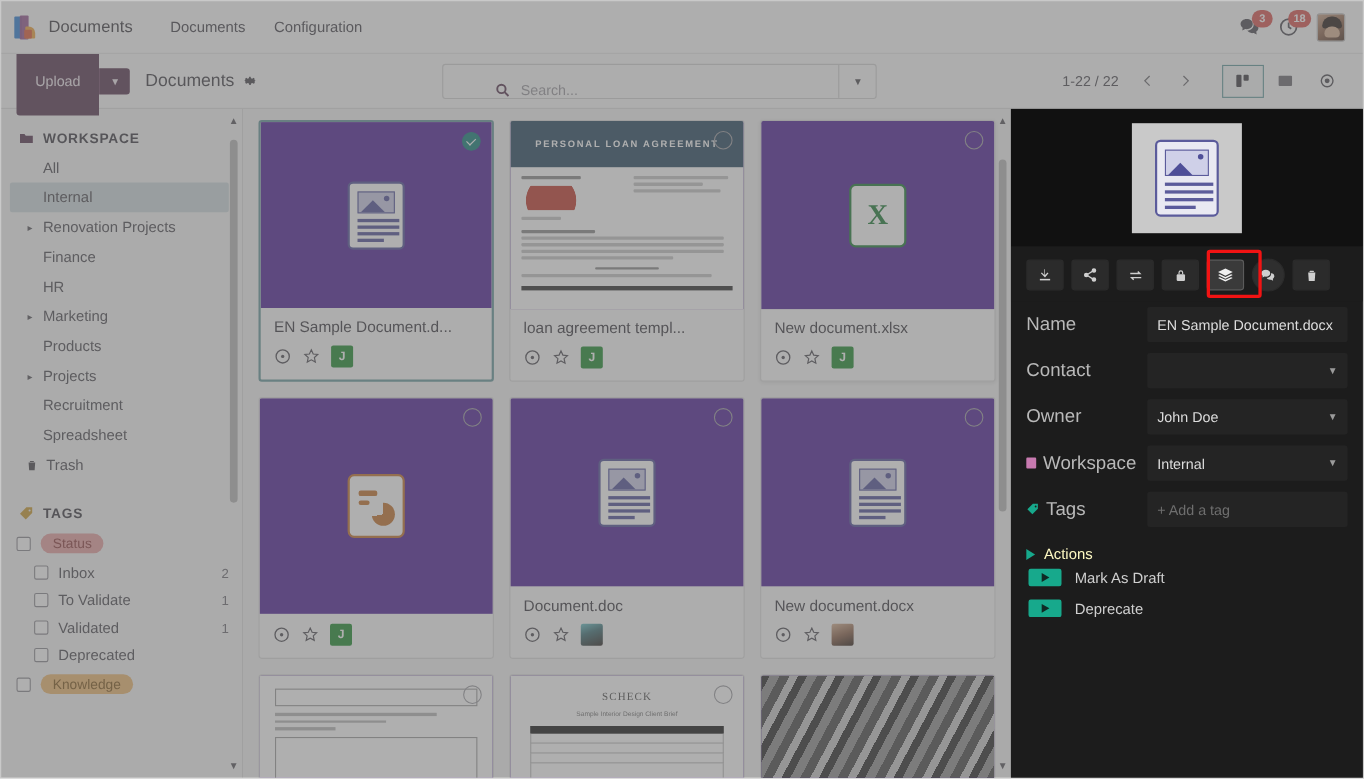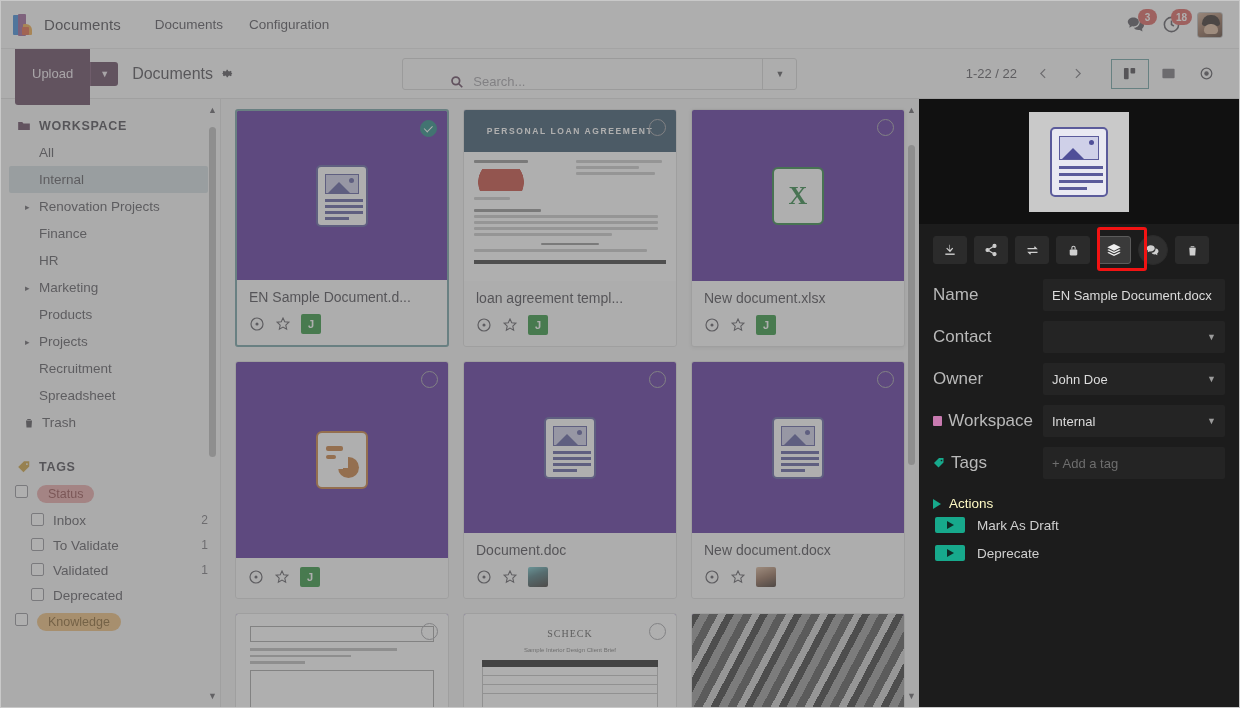--- a/index.html
+++ b/index.html
@@ -127,21 +127,21 @@
   .sb-count { margin-left: auto; font-size: 12px; color: #6d6b72; }
   .sb-check {
     width: 13px; height: 13px; border: 1px solid #8b8990; border-radius: 2px;
     background: #fff; margin-right: 9px; flex: 0 0 auto;
   }
   .tag-pill {
     display: inline-block; padding: 2px 11px; border-radius: 10px; font-size: 12.5px;
   }
   .tag-status { background: #e6a0a0; color: #8c3b3b; }
   .tag-knowledge { background: #edb870; color: #7d5418; }
-  .sb-tagrow { display: flex; padding: 5px 12px 5px 14px; font-size: 13.5px; color: #4b4950; cursor: pointer;}
+  .sb-tagrow { display: flex; align-items: center; padding: 5px 12px 5px 14px; font-size: 13.5px; color: #4b4950; cursor: pointer;}
   .sb-tagrow.indent { padding-left: 30px; }
   .sb-scroll {
     position: absolute; right: 3px; top: 6px; width: 9px; bottom: 6px;
   }
   .sb-scroll .thumb {
     position: absolute; left: 1px; top: 22px; width: 7px; height: 330px;
     background: #b6b6b6; border-radius: 4px;
   }
   .sb-arrow { position: absolute; left: 0; width: 9px; text-align: center; font-size: 9px; color: #55535a;}
 

